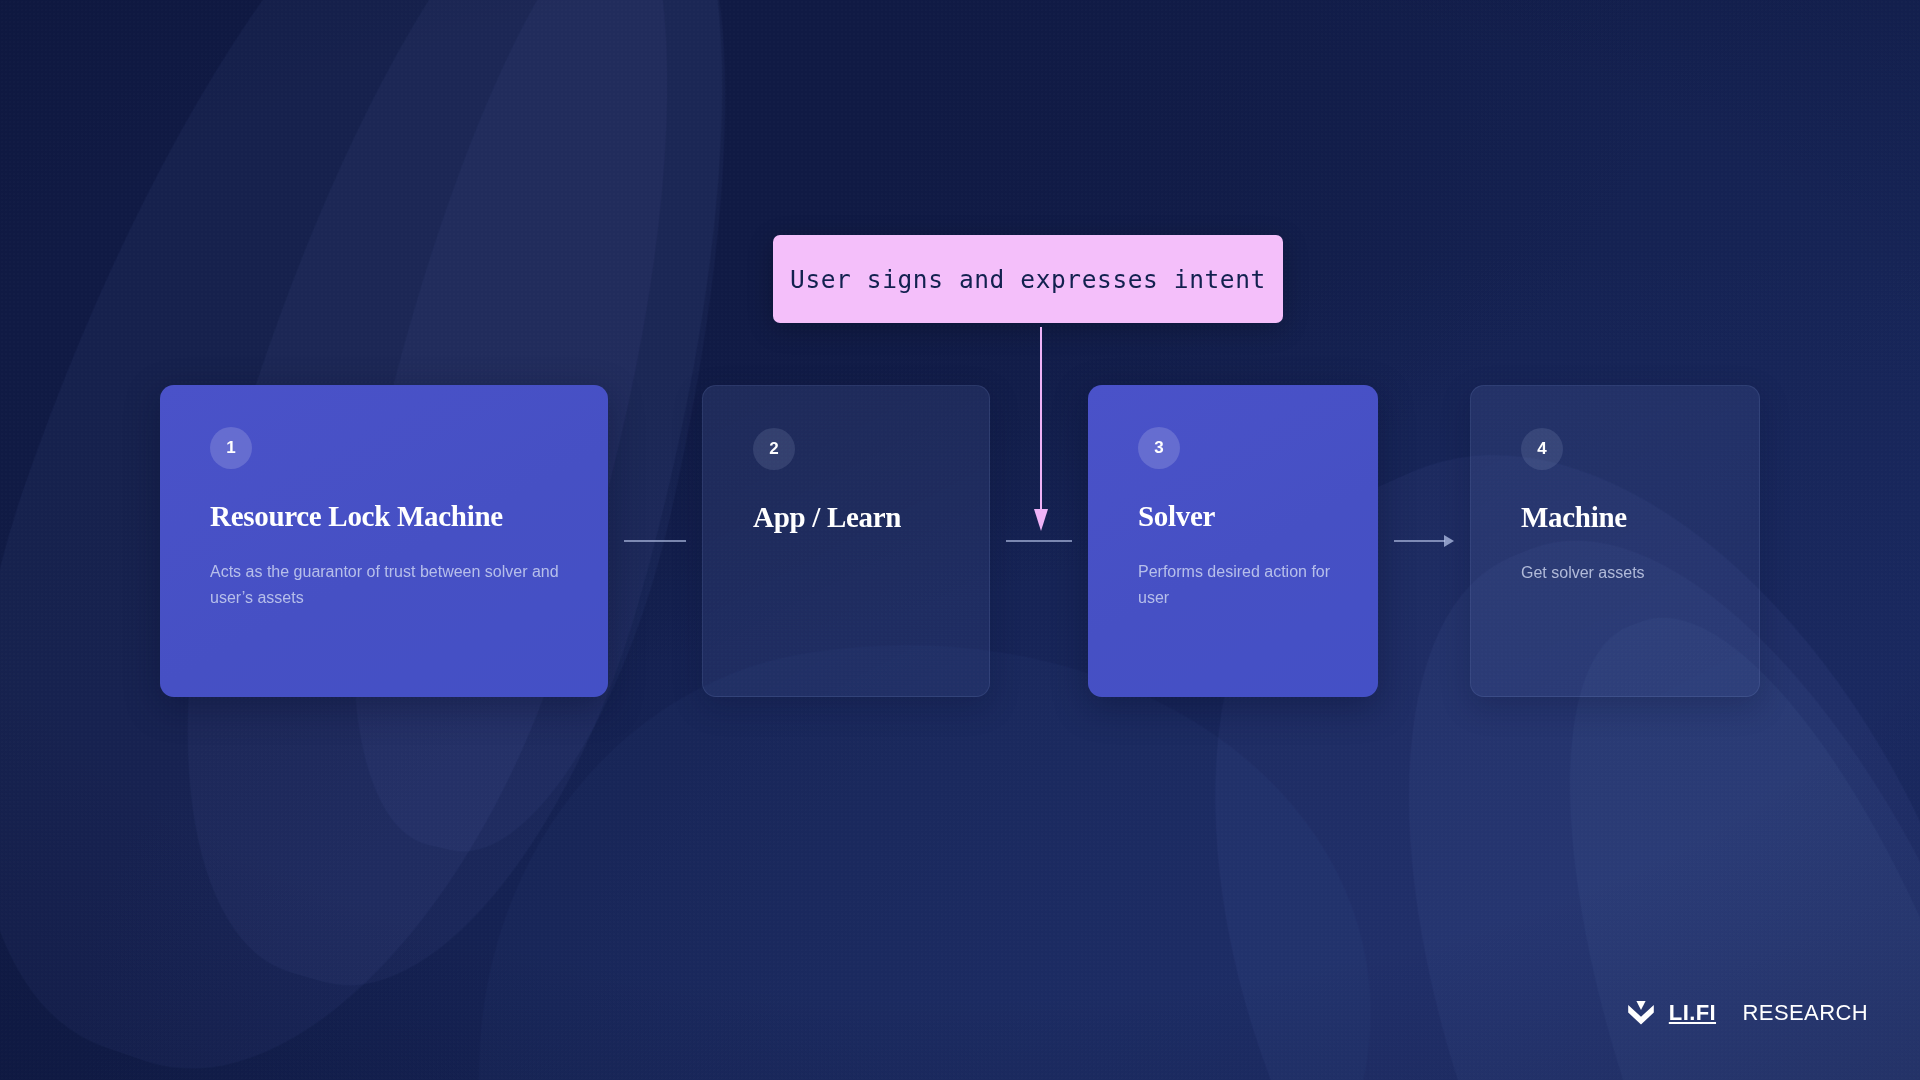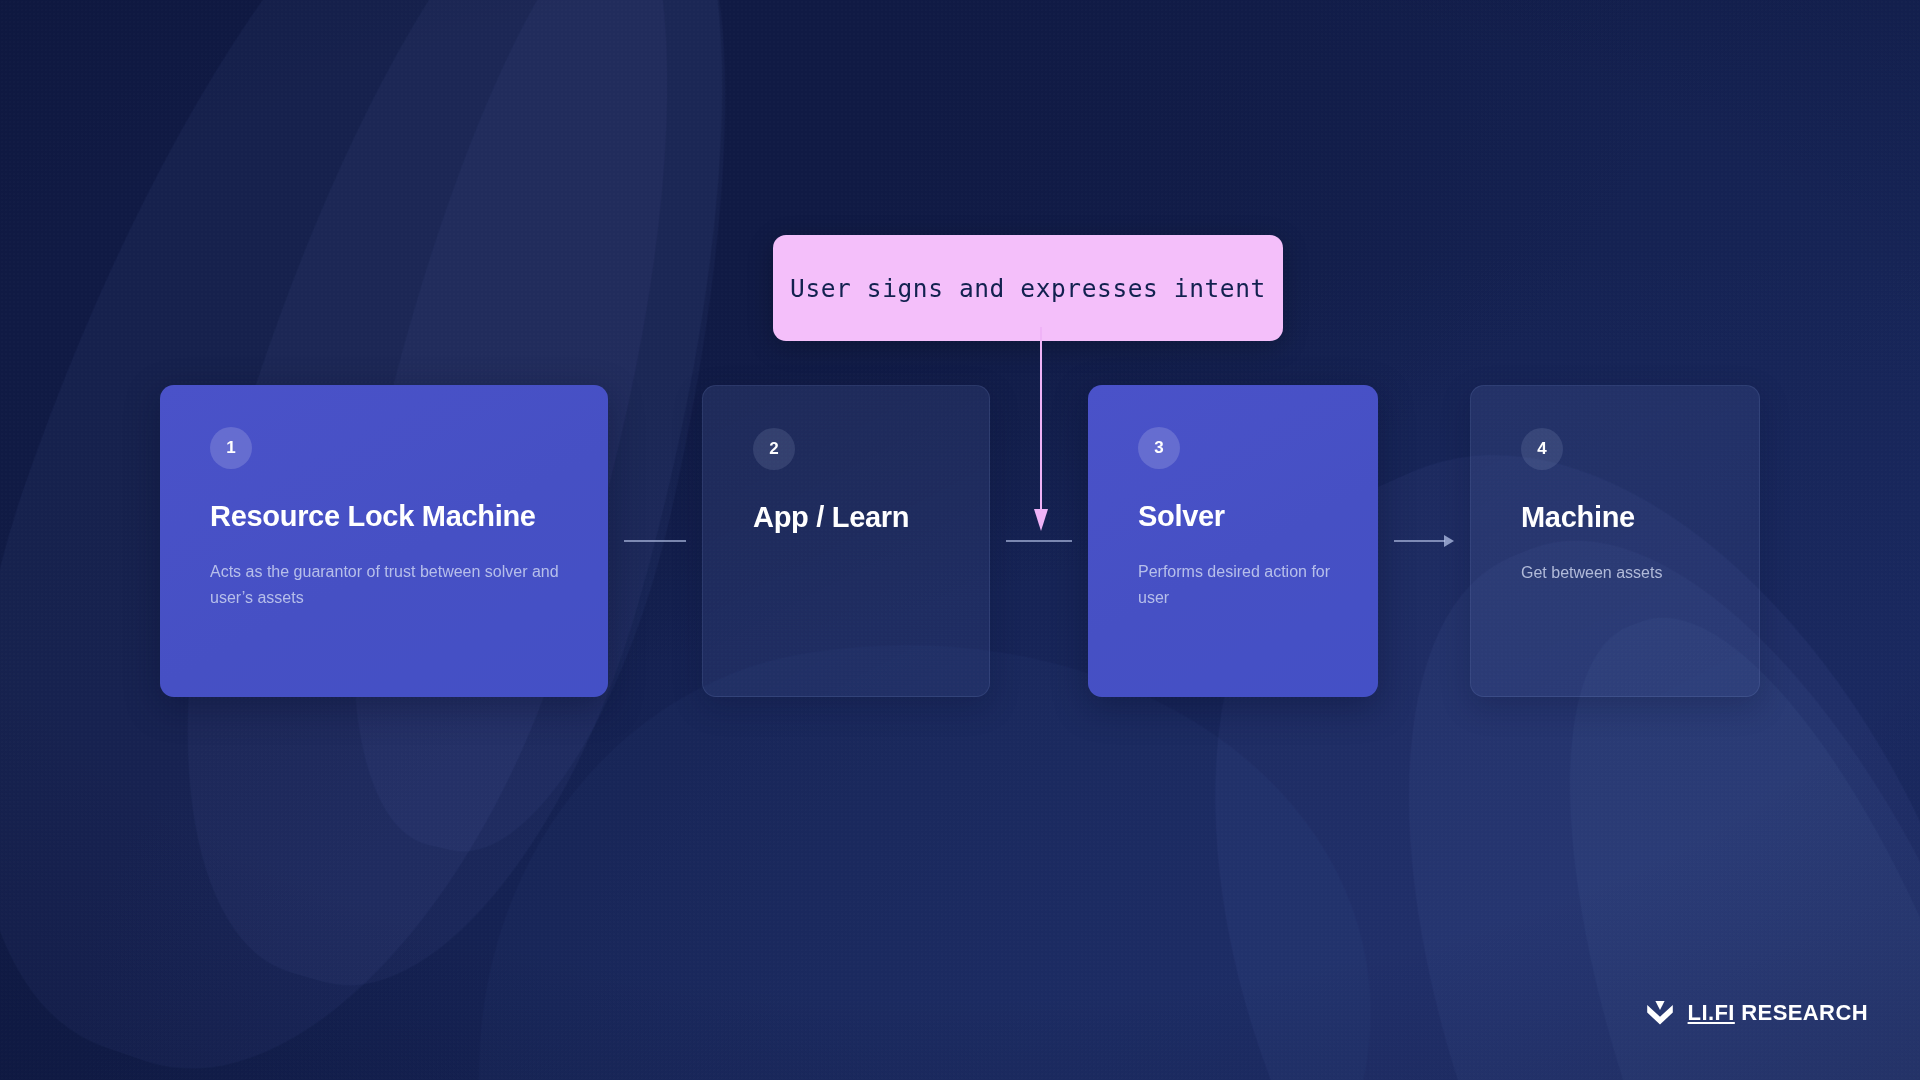--- a/index.html
+++ b/index.html
@@ -45,22 +45,22 @@
       radial-gradient(rgba(255,255,255,0.028) 0.7px, transparent 0.8px);
     background-size:4px 4px;
   }
   .vignette {
     position:absolute; inset:0;
     background:radial-gradient(115% 105% at 50% 45%, rgba(0,0,0,0) 45%, rgba(5,10,35,0.45) 100%);
   }
 
   
   .banner {
-    position:absolute; left:773px; top:235px; width:510px; height:106px;
-    background:#f4bffa; border-radius:13px;
+    position:absolute; left:773px; top:235px; width:510px; height:88px;
+    background:#f4bffa; border-radius:7px;
     display:flex; align-items:center; justify-content:center;
     box-shadow:0 6px 26px rgba(0,0,0,0.22);
   }
   .banner-text {
     font-family:"DejaVu Sans Mono", monospace;
     font-size:24.5px; letter-spacing:0.6px; color:#12214f; white-space:nowrap;
   }
 
   
   .pink-arrow { position:absolute; left:1034px; top:327px; width:14px; height:208px; }
@@ -96,21 +96,21 @@
   .badge {
     width:42px; height:42px; border-radius:50%;
     background:rgba(255,255,255,0.16);
     display:flex; align-items:center; justify-content:center;
     font-size:17px; font-weight:700; color:#ffffff;
   }
   .card.muted .badge { background:rgba(190,205,240,0.13); }
 
   .card-title {
     margin-top:32px; font-size:29px; font-weight:700; color:#ffffff;
-    letter-spacing:-0.3px; line-height:1.1;
+    letter-spacing:-0.3px; line-height:1.1;font-family:Liberation Serif, serif;
   }
   .card-desc {
     margin-top:26px; font-size:16px; line-height:1.62;
     color:rgba(214,222,245,0.78); font-weight:400; max-width:360px;
   }
   .card-2 .card-desc, .card-3 .card-desc, .card-4 .card-desc { max-width:215px; }
 
   
   .conn { position:absolute; height:24px; display:flex; align-items:center; }
   .conn .line { height:2px; background:rgba(185,198,235,0.62); flex:1; }
@@ -120,21 +120,21 @@
   }
   .conn-1 { left:624px;  top:529px; width:62px; }
   .conn-2 { left:1006px; top:529px; width:66px; }
   .conn-3 { left:1394px; top:529px; width:60px; }
 
   
   .logo { position:absolute; right:52px; bottom:52px; display:flex; align-items:center; gap:13px; }
   .logo-mark { width:30px; height:30px; }
   .logo-text { font-size:22px; letter-spacing:0.4px; color:#ffffff; white-space:nowrap; }
   .logo-text .bold { font-weight:700;text-decoration:underline; }
-  .logo-text .light { font-weight:700; }
+  .logo-text .light { font-weight:400;padding-left:20px; }
 </style>
 </head>
 <body>
 
 <div class="bg-root">
   <div class="bg-base"></div>
   <div class="petal p1"></div>
   <div class="petal p2"></div>
   <div class="petal p3"></div>
   <div class="petal p7"></div>
@@ -177,21 +177,21 @@
     </div>
     <div class="card-title">Solver</div>
     <div class="card-desc">Performs desired action for user</div>
   </div>
 
   <div class="card muted card-4">
     <div class="badge">
       <span>4</span>
     </div>
     <div class="card-title">Machine</div>
-    <div class="card-desc">Get between assets</div>
+    <div class="card-desc">Get solver assets</div>
   </div>
 </div>
 
 <div class="conn conn-1">
   <div class="line"></div>
 </div>
 <div class="conn conn-2">
   <div class="line"></div>
 </div>
 <div class="conn conn-3">

